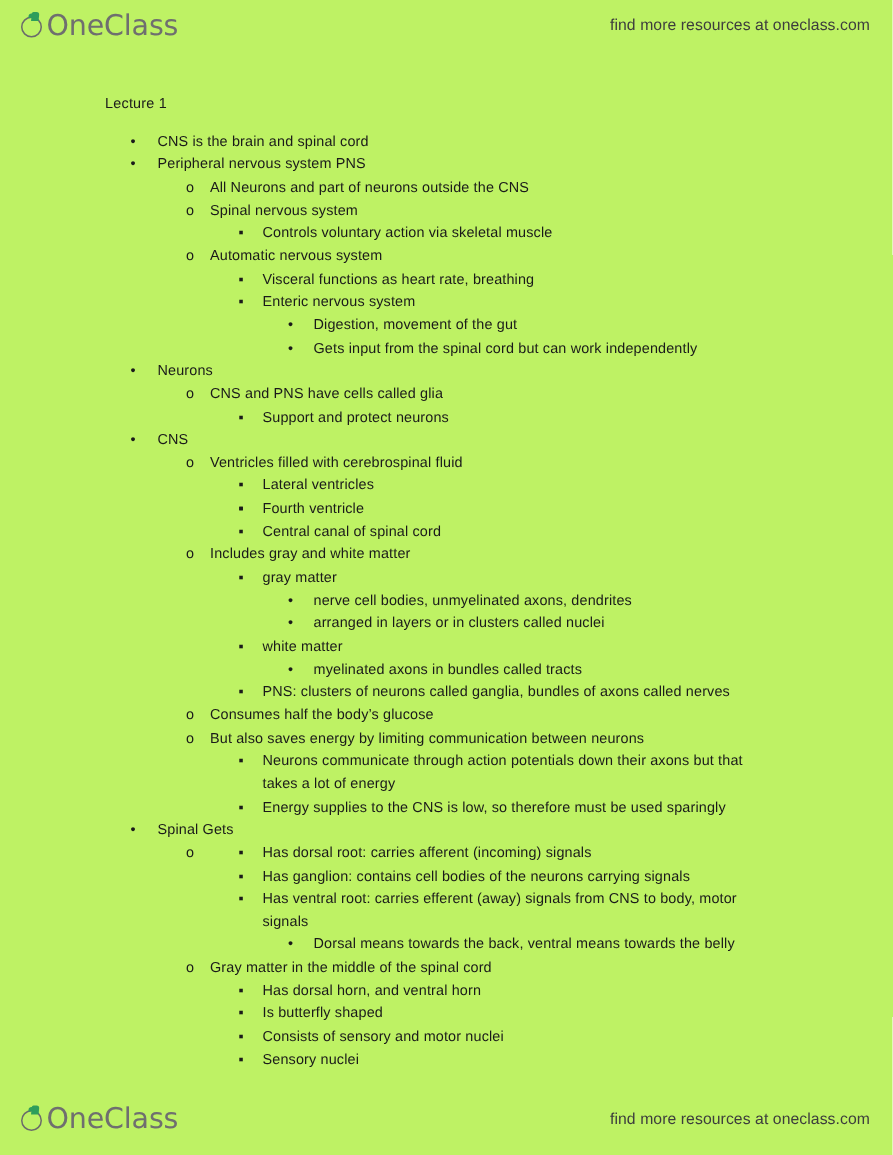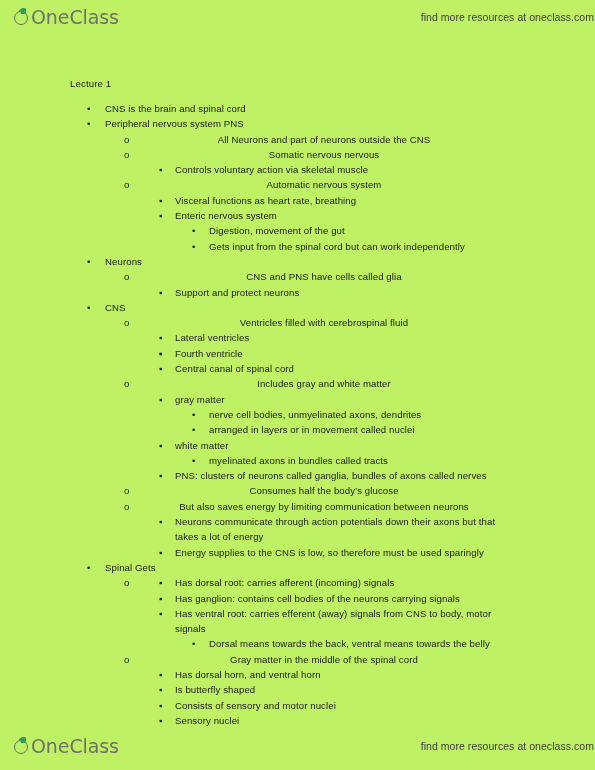--- a/index.html
+++ b/index.html
@@ -83,33 +83,33 @@
     font-size: 19px;
     letter-spacing: -0.1px;
     color: #6f6f6f;
     font-weight: 400;
     line-height: 1;
     white-space: nowrap;
   }
 
   .promo {
     position: absolute;
-    right: 1px;
+    right: 15px;
     font-size: 10.5px;
     color: #3d3d3d;
     white-space: nowrap;
     letter-spacing: 0.05px;
     padding-left: 30px;
   }
 
   
   .doc {
     position: absolute;
     left: 0;
-    top: 76px;
+    top: 62px;
     width: 595px;
   }
   .doc-title {
     margin: 0 0 10px 70px;
     font-size: 9.6px;
     line-height: 15px;
     color: #1a1a1a;
     letter-spacing: 0.15px;
     white-space: nowrap;
   }
@@ -136,21 +136,21 @@
   }
   li.row > .txt {
     display: block;
   }
 
   
   .lvl1 > .bullet { left: 87px;  font-size: 9px; }
   .lvl1 > .txt    { margin-left: 105px; max-width: 400px; }
 
   .lvl2 > .bullet { left: 124px; font-size: 9.5px; }
-  .lvl2 > .txt    { margin-left: 140px; max-width: 368px; text-align: center; }
+  .lvl2 > .txt    { margin-left: 140px; max-width: 368px; }
 
   .lvl3 > .bullet { left: 159px; font-size: 7.5px; }
   .lvl3 > .txt    { margin-left: 175px; max-width: 325px; }
 
   .lvl4 > .bullet { left: 192px; font-size: 9px; }
   .lvl4 > .txt    { margin-left: 209px; max-width: 292px; }
 </style>
 </head>
 <body>
 
@@ -177,21 +177,21 @@
         <li class="row lvl1">
           <span class="bullet">•</span>
           <span class="txt">Peripheral nervous system PNS</span>
         </li>
         <li class="row lvl2">
           <span class="bullet">o</span>
           <span class="txt">All Neurons and part of neurons outside the CNS</span>
         </li>
         <li class="row lvl2">
           <span class="bullet">o</span>
-          <span class="txt">Somatic nervous nervous</span>
+          <span class="txt">Spinal nervous system</span>
         </li>
         <li class="row lvl3">
           <span class="bullet">▪</span>
           <span class="txt">Controls voluntary action via skeletal muscle</span>
         </li>
         <li class="row lvl2">
           <span class="bullet">o</span>
           <span class="txt">Automatic nervous system</span>
         </li>
         <li class="row lvl3">
@@ -252,21 +252,21 @@
         <li class="row lvl3">
           <span class="bullet">▪</span>
           <span class="txt">gray matter</span>
         </li>
         <li class="row lvl4">
           <span class="bullet">•</span>
           <span class="txt">nerve cell bodies, unmyelinated axons, dendrites</span>
         </li>
         <li class="row lvl4">
           <span class="bullet">•</span>
-          <span class="txt">arranged in layers or in movement called nuclei</span>
+          <span class="txt">arranged in layers or in clusters called nuclei</span>
         </li>
         <li class="row lvl3">
           <span class="bullet">▪</span>
           <span class="txt">white matter</span>
         </li>
         <li class="row lvl4">
           <span class="bullet">•</span>
           <span class="txt">myelinated axons in bundles called tracts</span>
         </li>
         <li class="row lvl3">

